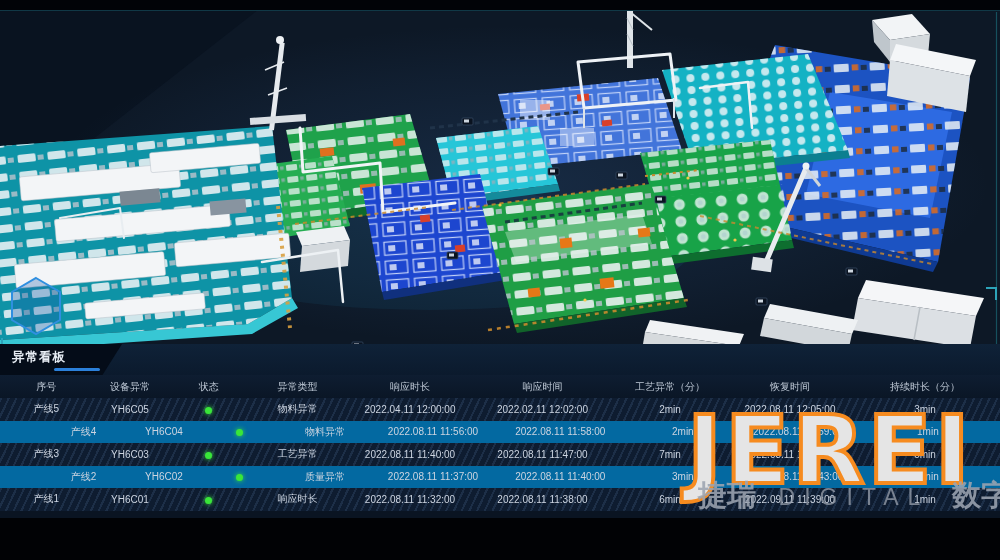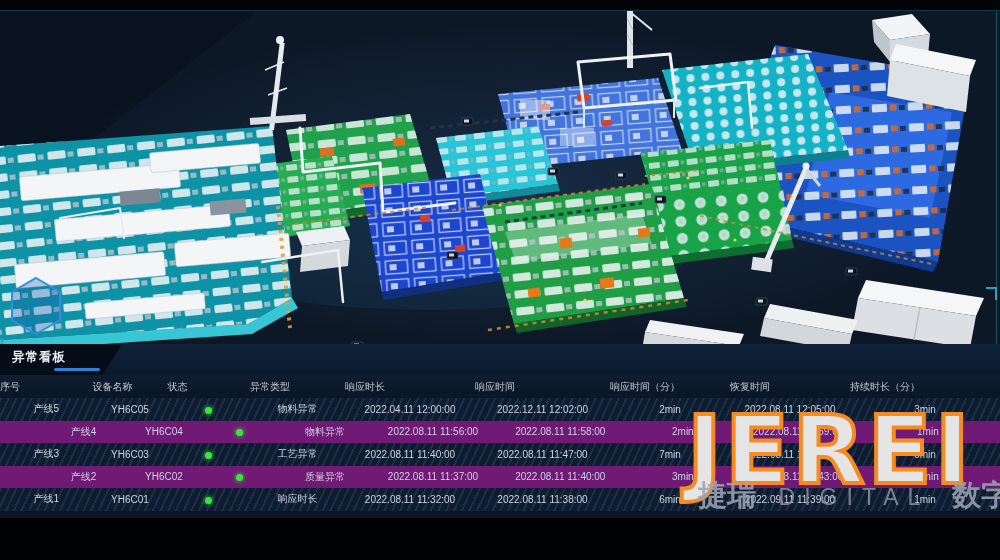--- a/index.html
+++ b/index.html
@@ -12,26 +12,26 @@
              background:linear-gradient(180deg,#0f2238,#0b1a2d);overflow:hidden;}
   .title-tab{position:absolute;left:0;top:0;width:122px;height:31px;background:#040c18;
              clip-path:polygon(0 0,100% 0,84% 100%,0 100%);}
   .title-text{position:absolute;left:12px;top:5px;font-size:12.5px;font-weight:bold;
               color:#e6ecf3;letter-spacing:1px;}
   .title-underline{position:absolute;left:54px;top:24px;width:46px;height:3px;
                    background:#2b80da;border-radius:1.5px;}
   .grid9{display:grid;grid-template-columns:9.25% 7.5% 8.25% 9.5% 13% 13.5% 12% 12% 15%;}
   .thead{position:absolute;left:0;top:31px;width:1000px;height:23px;align-items:center;
          background:linear-gradient(180deg,#0e1d31,#0a1626);}
-  .th{font-size:10px;color:#bfc9d6;white-space:nowrap;}
+  .th{text-align:center;font-size:10px;color:#bfc9d6;white-space:nowrap;}
   .tbody{position:absolute;left:0;top:54px;width:1000px;}
   .trow{height:22.5px;align-items:center;}
   .trow.striped{background-color:#0e1c30;
       background-image:repeating-linear-gradient(115deg,rgba(88,122,166,.20) 0 2px,rgba(0,0,0,0) 2px 7px);}
-  .trow.plain{background-color:#701a75;padding-left:39px;}
+  .trow.plain{background-color:#0369a1;padding-left:39px;}
   .tcell{text-align:center;font-size:10px;color:#ccd4e0;white-space:nowrap;}
   .dot{display:inline-block;width:7px;height:7px;border-radius:50%;vertical-align:middle;}
   .below-strip{position:absolute;left:0;top:166.5px;width:1000px;height:7px;background:#0a1422;}
   
   .watermark{position:absolute;inset:0;overflow:hidden;pointer-events:none;}
   .jerei{position:absolute;left:687px;top:404px;font-family:"DejaVu Sans",sans-serif;
          font-weight:800;font-size:94px;line-height:1;color:#f68b1f;letter-spacing:3px;
          -webkit-text-stroke:4px #f68b1f;}
   .jerei-sub{position:absolute;left:698px;top:476px;width:312px;display:flex;
              justify-content:space-between;align-items:baseline;}
@@ -274,38 +274,38 @@
 
   <div class="panel">
     <div class="title-bar">
       <div class="title-tab"></div>
       <div class="title-text">异常看板</div>
       <div class="title-underline" style="background: rgb(43, 128, 218);"></div>
     </div>
 
     <div class="thead grid9">
       <div class="th">序号</div>
-      <div class="th">设备名称</div>
+      <div class="th">设备异常</div>
       <div class="th">状态</div>
       <div class="th">异常类型</div>
       <div class="th">响应时长</div>
       <div class="th">响应时间</div>
-      <div class="th">响应时间（分）</div>
+      <div class="th">工艺异常（分）</div>
       <div class="th">恢复时间</div>
       <div class="th">持续时长（分）</div>
     </div>
 
     <div class="tbody">
         <div class="trow grid9 striped">
           <div class="tcell">产线5</div>
           <div class="tcell">YH6C05</div>
           <div class="tcell"><span class="dot" style="background: rgb(57, 230, 57); box-shadow: rgb(57, 230, 57) 0px 0px 5px;"></span></div>
           <div class="tcell">物料异常</div>
           <div class="tcell">2022.04.11 12:00:00</div>
-          <div class="tcell">2022.12.11 12:02:00</div>
+          <div class="tcell">2022.02.11 12:02:00</div>
           <div class="tcell">2min</div>
           <div class="tcell">2022.08.11 12:05:00</div>
           <div class="tcell">3min</div>
         </div>
         <div class="trow grid9 plain">
           <div class="tcell">产线4</div>
           <div class="tcell">YH6C04</div>
           <div class="tcell"><span class="dot" style="background: rgb(57, 230, 57); box-shadow: rgb(57, 230, 57) 0px 0px 5px;"></span></div>
           <div class="tcell">物料异常</div>
           <div class="tcell">2022.08.11 11:56:00</div>

